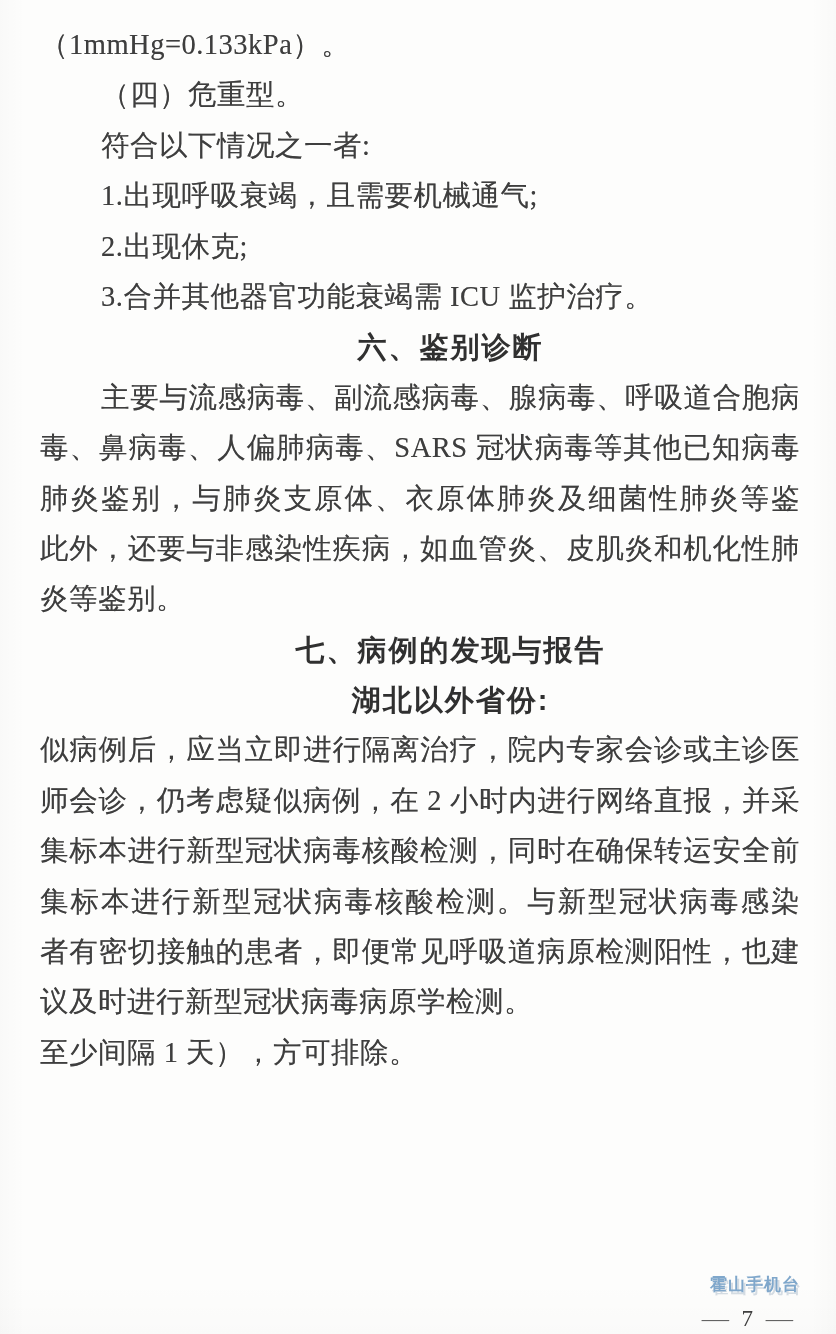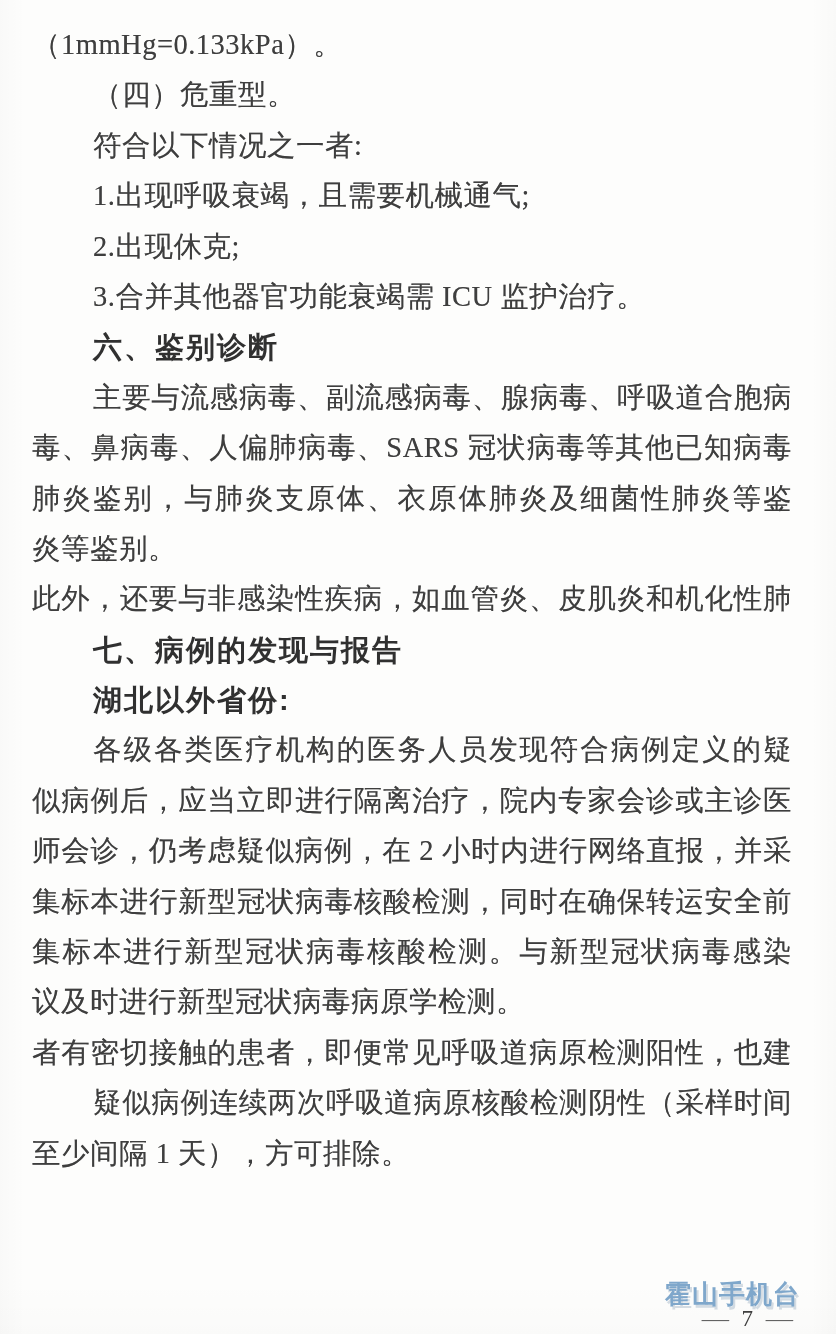--- a/index.html
+++ b/index.html
@@ -21,21 +21,21 @@
     content: "";
     position: absolute;
     inset: 0;
     background:
       linear-gradient(90deg, rgba(0,0,0,0.015), rgba(0,0,0,0) 3%, rgba(0,0,0,0) 97%, rgba(0,0,0,0.015)),
       linear-gradient(0deg, rgba(0,0,0,0.012), rgba(0,0,0,0) 4%);
     pointer-events: none;
   }
   .doc-body {
     position: absolute;
-    left: 32px;
+    left: 40px;
     top: 20px;
     width: 760px;
   }
   .line {
     height: 50.4px;
     line-height: 50.4px;
     font-size: 28.5px;
     letter-spacing: 0.5px;
     color: #3e3e3e;
     white-space: nowrap;
@@ -48,28 +48,29 @@
     text-align-last: justify;
     overflow: hidden;
   }
   .line.heading {
     font-family: "Liberation Sans", "DejaVu Sans", sans-serif;
     font-weight: 700;
     color: #303030;
     letter-spacing: 2px;
     font-size: 29px;
     text-shadow: none;
+    text-align: center;
   }
   .footer-watermark {
     position: absolute;
     right: 36px;
-    bottom: 22px;
+    bottom: 38px;
     font-family: "Liberation Sans", "DejaVu Sans", sans-serif;
     font-weight: 700;
-    font-size: 26px;
+    font-size: 17px;
     letter-spacing: 1px;
     color: #7fa7cb;
     text-shadow: 2px 3px 0 rgba(176,192,206,0.55);
   }
   .footer-pagenum {
     position: absolute;
     right: 46px;
     bottom: 2px;
     display: flex;
     align-items: baseline;
@@ -97,32 +98,30 @@
       <div class="line indent-0">（1mmHg=0.133kPa）。</div>
       <div class="line indent-1">（四）危重型。</div>
       <div class="line indent-1">符合以下情况之一者:</div>
       <div class="line indent-1">1.出现呼吸衰竭，且需要机械通气;</div>
       <div class="line indent-1">2.出现休克;</div>
       <div class="line indent-1">3.合并其他器官功能衰竭需 ICU 监护治疗。</div>
       <div class="line indent-1 heading">六、鉴别诊断</div>
       <div class="line indent-1 fill">主要与流感病毒、副流感病毒、腺病毒、呼吸道合胞病</div>
       <div class="line indent-0 fill">毒、鼻病毒、人偏肺病毒、SARS 冠状病毒等其他已知病毒性</div>
       <div class="line indent-0 fill">肺炎鉴别，与肺炎支原体、衣原体肺炎及细菌性肺炎等鉴别。</div>
+      <div class="line indent-0 fill">此外，还要与非感染性疾病，如血管炎、皮肌炎和机化性肺</div>
       <div class="line indent-0">炎等鉴别。</div>
-      <div class="line indent-0 fill">此外，还要与非感染性疾病，如血管炎、皮肌炎和机化性肺</div>
       <div class="line indent-1 heading">七、病例的发现与报告</div>
       <div class="line indent-1 heading">湖北以外省份:</div>
-      <div class="line indent-1 fill">各级各类医疗机构的医务人员发现符合病例定义的疑</div>
       <div class="line indent-0 fill">似病例后，应当立即进行隔离治疗，院内专家会诊或主诊医</div>
       <div class="line indent-0 fill">师会诊，仍考虑疑似病例，在 2 小时内进行网络直报，并采</div>
       <div class="line indent-0 fill">集标本进行新型冠状病毒核酸检测，同时在确保转运安全前</div>
       <div class="line indent-0 fill">集标本进行新型冠状病毒核酸检测。与新型冠状病毒感染</div>
+      <div class="line indent-0 fill">者有密切接触的患者，即便常见呼吸道病原检测阳性，也建</div>
       <div class="line indent-0">议及时进行新型冠状病毒病原学检测。</div>
-      <div class="line indent-0 fill">者有密切接触的患者，即便常见呼吸道病原检测阳性，也建</div>
-      <div class="line indent-1 fill">疑似病例连续两次呼吸道病原核酸检测阴性（采样时间</div>
       <div class="line indent-0">至少间隔 1 天），方可排除。</div>
     </div>
 
   <div class="footer-watermark" style="color: rgb(127, 167, 203);">霍山手机台</div>
 
   <div class="footer-pagenum">
     <span class="dash">—</span>
     <span class="num">7</span>
     <span class="dash">—</span>
   </div>

